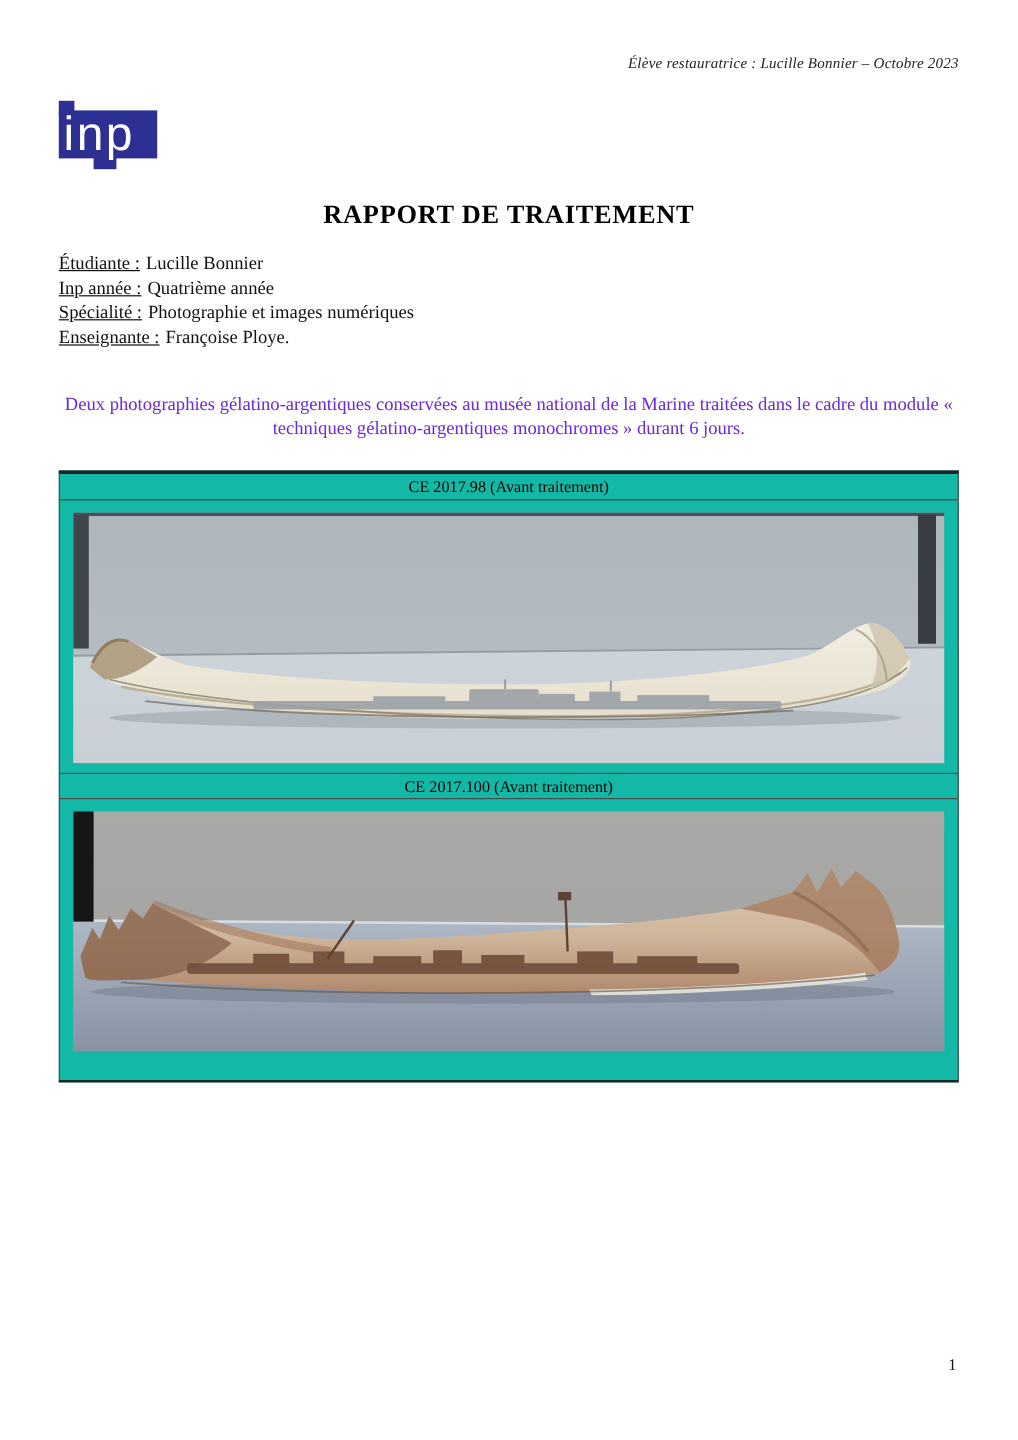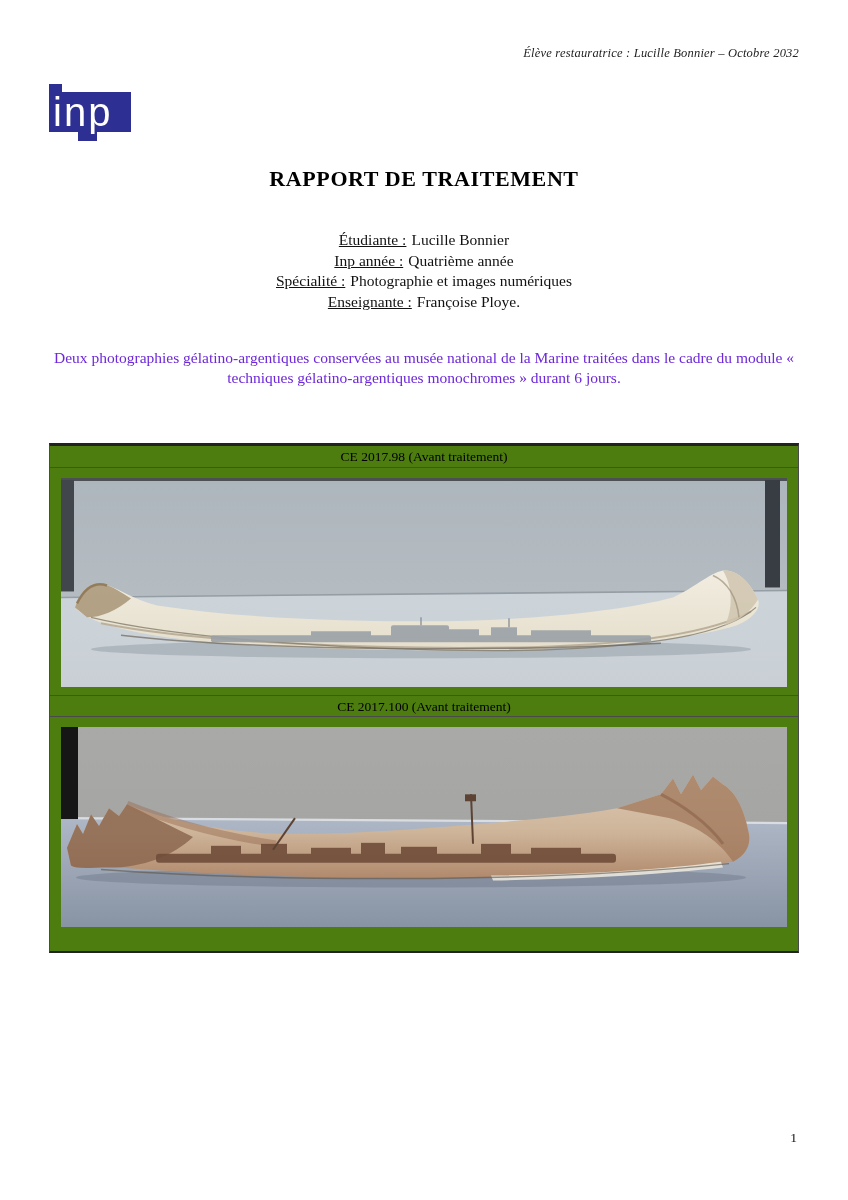--- a/index.html
+++ b/index.html
@@ -46,42 +46,42 @@
   
   .title {
     margin-top:24px;
     text-align:center;
     font-size:22px; font-weight:700;
     letter-spacing:0.6px;
     color:#000;
   }
 
   
-  .fields { margin-top:38px;text-align:center; }
+  .fields { margin-top:18px; }
   .field-line { font-size:15.5px; line-height:20.5px; }
   .field-label { text-decoration:underline; }
   .field-value { margin-left:5px; }
 
   
   .intro {
     margin-top:36px;
     text-align:center;
     font-size:15.5px; line-height:20px;
     color:#6d28d9;
   }
 
   
   .photo-table {
-    margin-top:55px;
+    margin-top:24px;
     width:750px;
     border-left:1px solid var(--border_thin,#4a4a4a);
     border-right:1px solid var(--border_thin,#4a4a4a);
     border-top:3px solid var(--border_dark,#222222);
     border-bottom:2px solid var(--border_dark,#222222);
-    background:#4d7c0f;
+    background:#14b8a6;
   }
   .caption-row {
     height:22px; line-height:22px;
     text-align:center;
     font-size:13.5px;
     color:#000;
   }
   .caption-row.mid { border-top:1px solid var(--border_thin,#4a4a4a); }
   .caption-row { border-bottom:1px solid var(--border_thin,#4a4a4a); }
   .photo-cell-1 { padding:10px 11px 8px 11px; }
@@ -95,21 +95,21 @@
     position:absolute;
     right:51px; top:1130px;
     font-size:13.5px; color:#111;
   }
 </style>
 </head>
 <body>
 
 <div class="page">
 
-  <div class="header-note">Élève restauratrice : Lucille Bonnier – Octobre 2032</div>
+  <div class="header-note">Élève restauratrice : Lucille Bonnier – Octobre 2023</div>
 
   <div class="logo-row">
     <div class="logo-mark">
       <div class="logo-tab-top"></div>
       <div class="logo-main"></div>
       <div class="logo-tab-bottom"></div>
       <span class="logo-text">inp</span>
     </div>
   </div>
 

